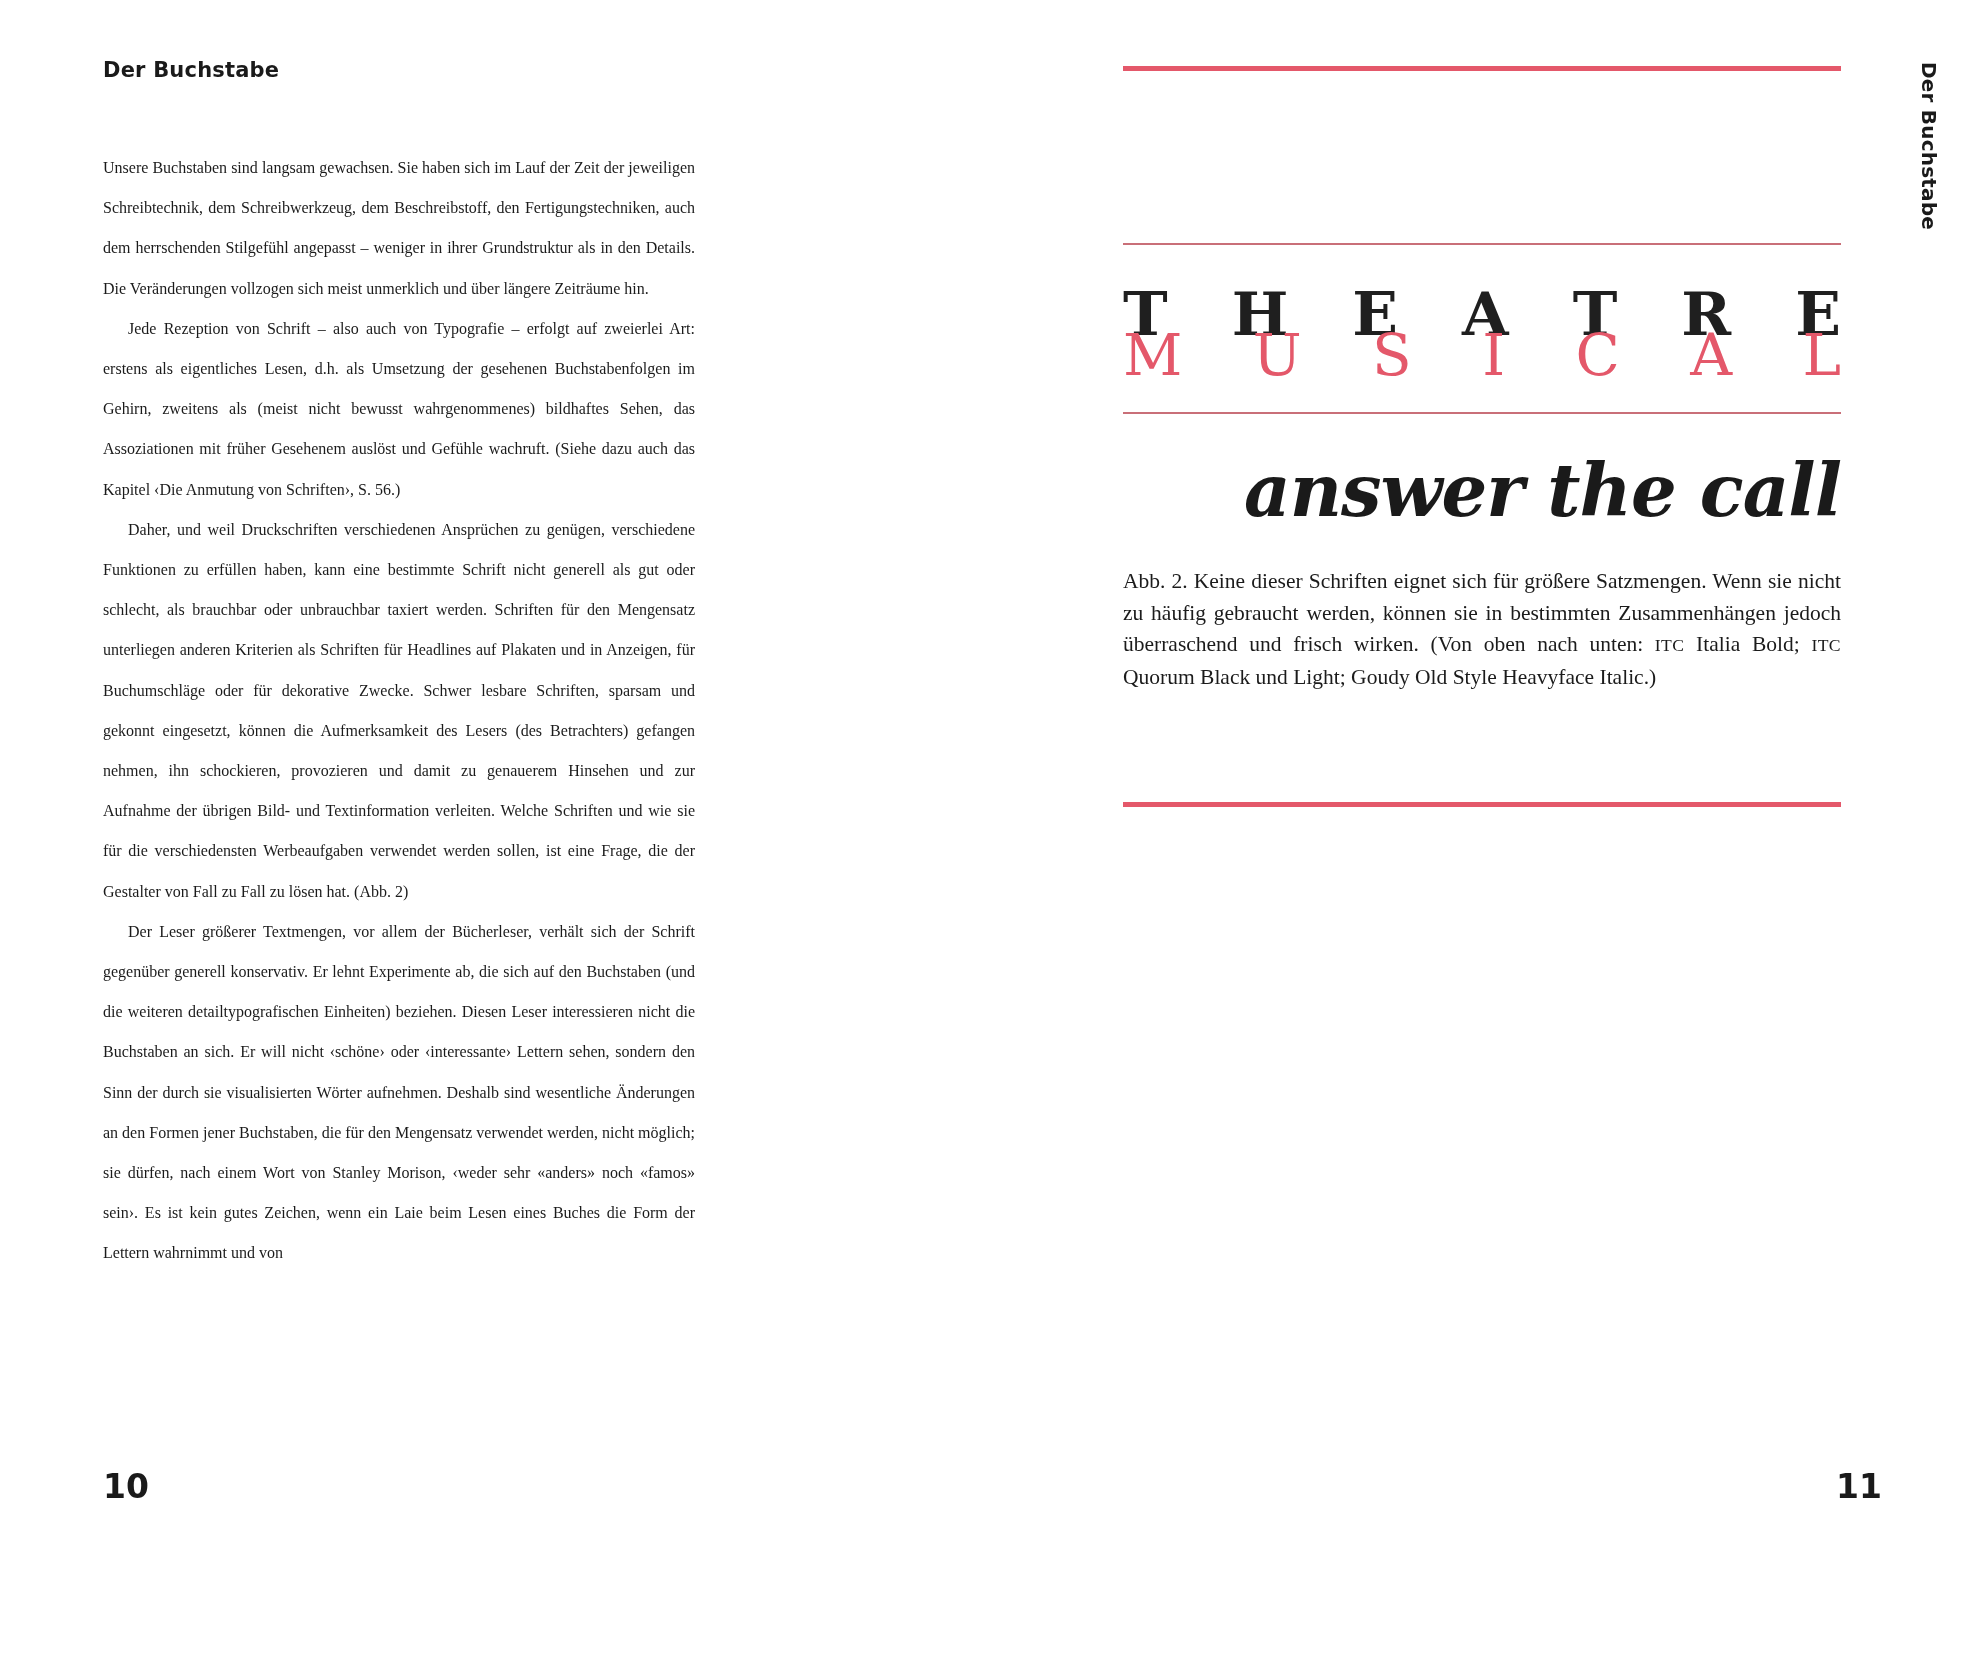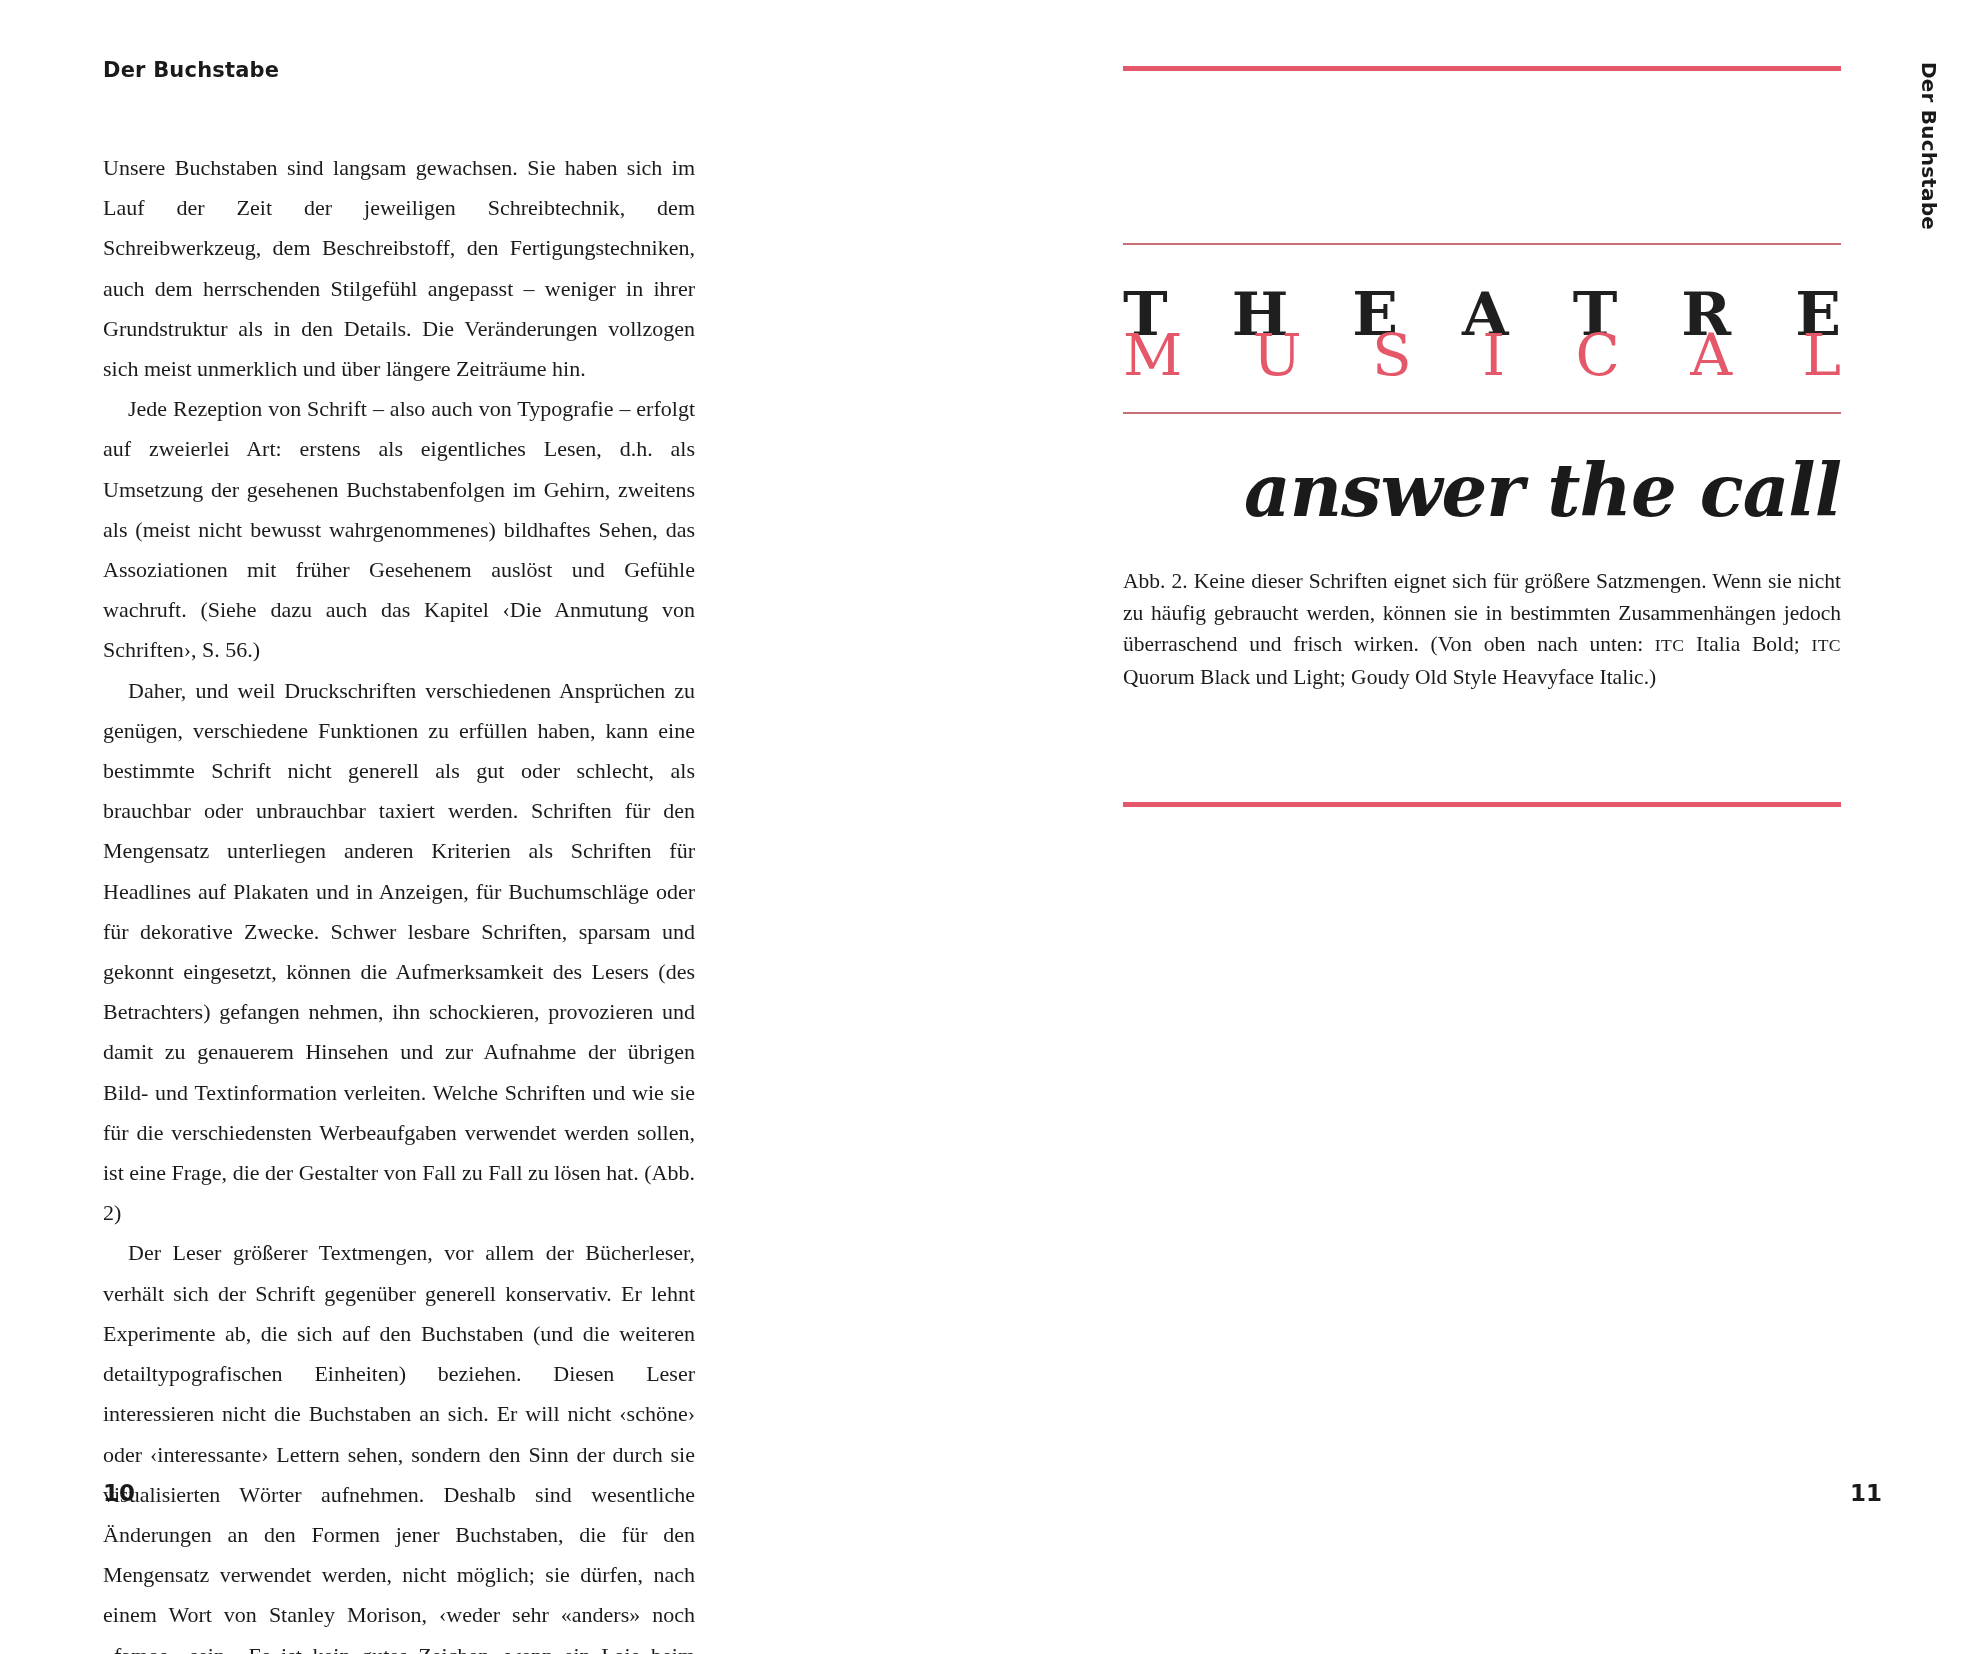--- a/index.html
+++ b/index.html
@@ -48,38 +48,38 @@
 
   .col-left {
     position: absolute;
     left: 103px;
     top: 148px;
     width: 592px;
   }
 
   .bodytext {
     font-family: "Liberation Serif", serif;
-    font-size: 22px;
+    font-size: 16px;
     line-height: 40.2px;
     text-align: justify;
     text-justify: inter-word;
     hyphens: manual;
     color: #1b1b1b;
     margin: 0;
   }
   .bodytext + .bodytext {
     text-indent: 25px;
   }
 
   .folio {
     position: absolute;
     bottom: 148px;
     font-family: "DejaVu Sans", sans-serif;
     font-weight: 700;
-    font-size: 23px;
+    font-size: 33px;
     color: #1a1a1a;
   }
   #folio-left { left: 103px; }
   #folio-right { right: 103px; }
 
   
   .spec-block {
     position: absolute;
     left: 131px;
     width: 718px;

